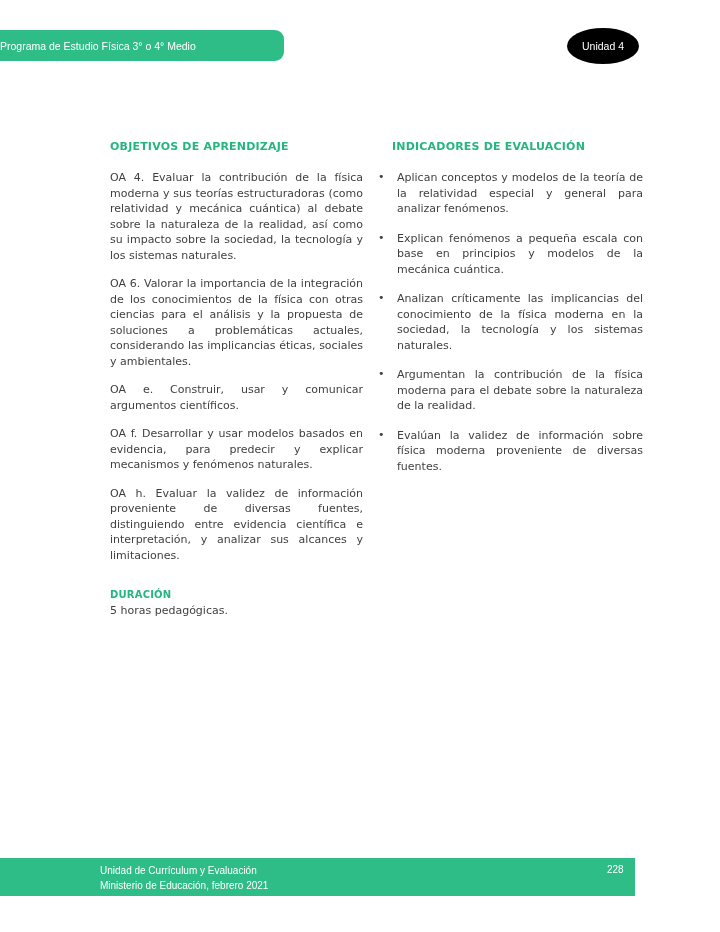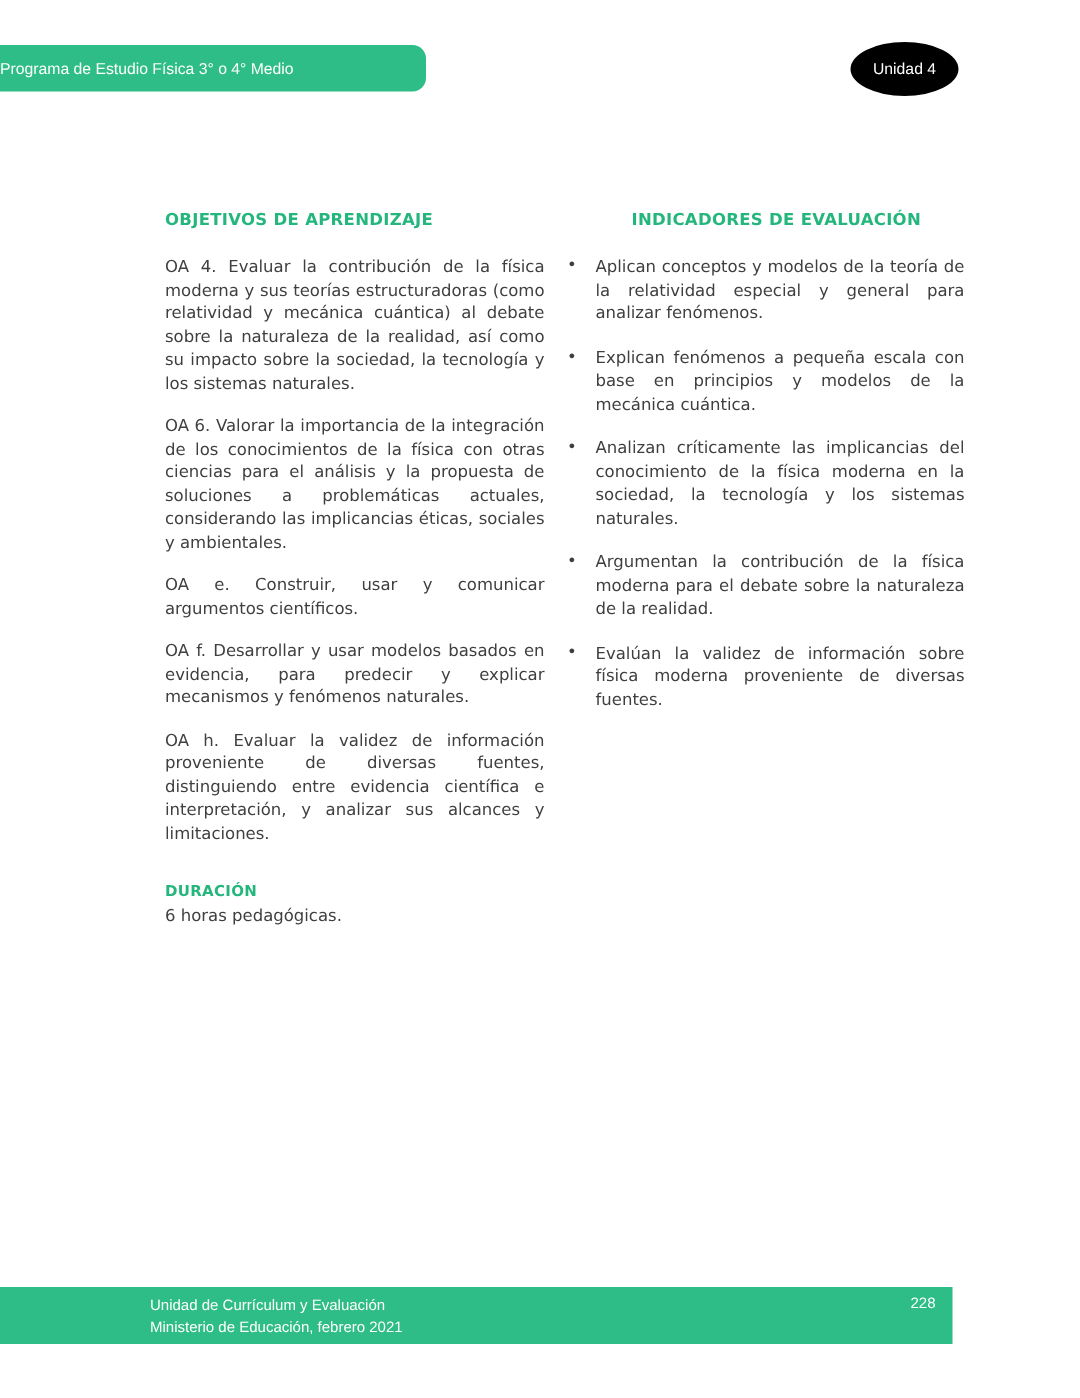--- a/index.html
+++ b/index.html
@@ -61,21 +61,21 @@
   .col-left  { width: 253px; margin-right: 12px; }
   .col-right { width: 268px; }
 
   .col-heading {
     margin: 0 0 17px 0;
     color: #25b67e;
     font-size: 11px;
     font-weight: bold;
     letter-spacing: 0.2px;
   }
-  .col-right .col-heading { margin-left: 17px; text-align: center; }
+  .col-right .col-heading { margin-left: 17px; }
 
   .body-par {
     margin: 0 0 13px 0;
     color: #3f3f3f;
     font-size: 11px;
     line-height: 15.5px;
     text-align: justify;
   }
 
   .indicator-list { list-style: none; margin: 0; padding: 0; }
@@ -148,21 +148,21 @@
     <div class="col-left">
       <h2 class="col-heading">OBJETIVOS DE APRENDIZAJE</h2>
       <p class="body-par">OA 4. Evaluar la contribución de la física moderna y sus teorías estructuradoras (como relatividad y mecánica cuántica) al debate sobre la naturaleza de la realidad, así como su impacto sobre la sociedad, la tecnología y los sistemas naturales.</p>
       <p class="body-par">OA 6. Valorar la importancia de la integración de los conocimientos de la física con otras ciencias para el análisis y la propuesta de soluciones a problemáticas actuales, considerando las implicancias éticas, sociales y ambientales.</p>
       <p class="body-par">OA e. Construir, usar y comunicar argumentos científicos.</p>
       <p class="body-par">OA f. Desarrollar y usar modelos basados en evidencia, para predecir y explicar mecanismos y fenómenos naturales.</p>
       <p class="body-par">OA h. Evaluar la validez de información proveniente de diversas fuentes, distinguiendo entre evidencia científica e interpretación, y analizar sus alcances y limitaciones.</p>
 
       <div class="duration-block">
         <h2 class="duration-heading">DURACIÓN</h2>
-        <p class="duration-value">6 horas pedagógicas.</p>
+        <p class="duration-value">5 horas pedagógicas.</p>
       </div>
     </div>
 
     <div class="col-right">
       <h2 class="col-heading">INDICADORES DE EVALUACIÓN</h2>
       <ul class="indicator-list">
         <li class="indicator-item">
           <span class="bullet-glyph">•</span>
           <span>Aplican conceptos y modelos de la teoría de la relatividad especial y general para analizar fenómenos.</span>
         </li>

